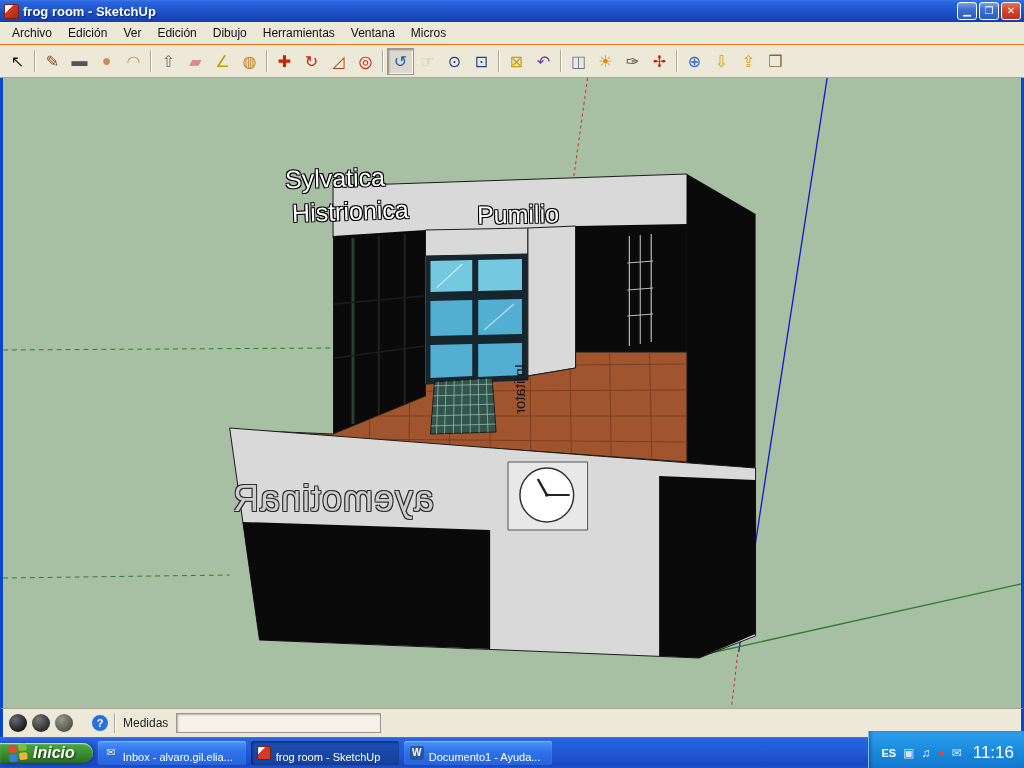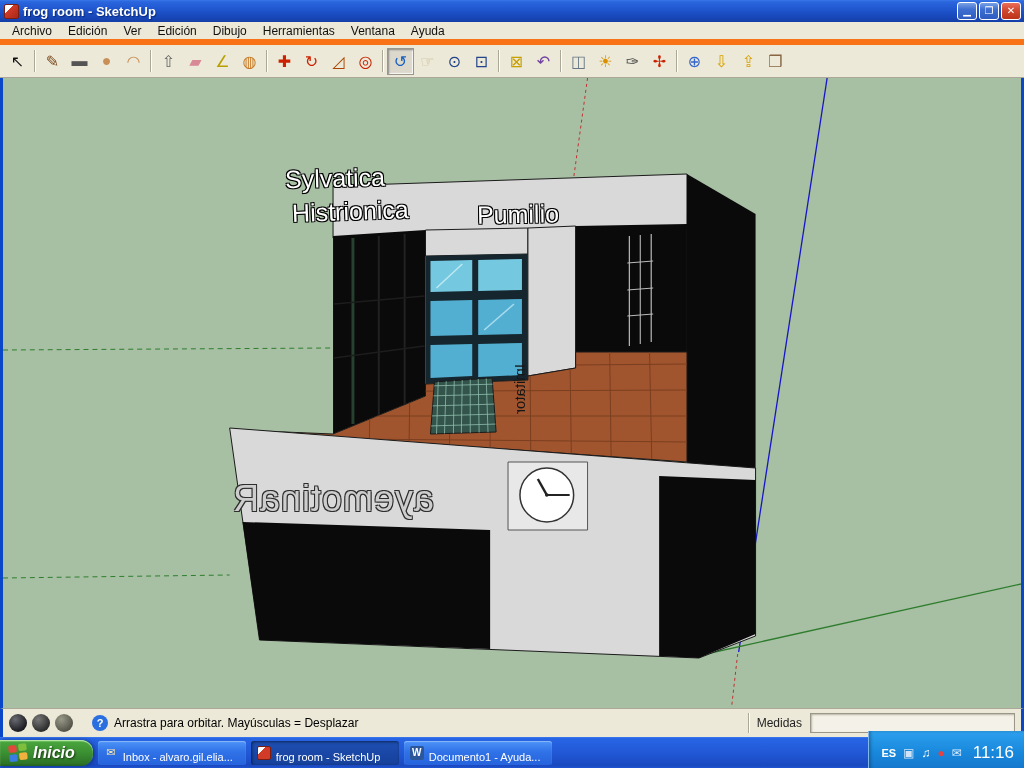--- a/index.html
+++ b/index.html
@@ -14,21 +14,21 @@
     background:linear-gradient(135deg,#ffffff 0%,#ffffff 32%,#D23B28 32%,#A82818 100%); }
   .title-text { color:#fff; font-weight:bold; font-size:13px; text-shadow:1px 1px 1px #0a2a7a; flex:1; }
   .winbtns { display:flex; gap:2px; }
   .winbtn { width:20px; height:18px; border:1px solid #fff; border-radius:3px; color:#fff; font-size:10px;
     line-height:15px; text-align:center; cursor:default;
     background:linear-gradient(180deg,#7AA1E6 0%,#3E6FD0 40%,#2E5BC0 100%); }
   .winbtn.close { background:linear-gradient(180deg,#E8705A 0%,#D14830 45%,#BC3218 100%); }
 
   
   .menubar { height:23px; background:#ECE9D8; display:flex; align-items:center; padding-left:4px;
-    border-bottom:6px solid #f97316; font-size:12px; color:#111; }
+    border-bottom:1px solid #f97316; font-size:12px; color:#111; }
   .menu-item { padding:3px 8px; }
 
   
   .toolbar { height:33px; background:#ECE9D8; display:flex; align-items:center; padding-left:4px;
     border-bottom:1px solid #ACA899; }
   .tool { width:27px; height:27px; display:flex; align-items:center; justify-content:center;
     font-size:16px; border:1px solid transparent; }
   .tool.active { background:#DCD8CC; box-shadow:inset 1px 1px 2px #8a8a8a, inset -1px -1px 1px #ffffff; border:1px solid #9a968a; }
   .tsep { width:2px; height:22px; margin:0 3px; border-left:1px solid #ACA899; border-right:1px solid #fff; }
 
@@ -57,21 +57,21 @@
     font-size:11px; line-height:16px; text-align:center; margin:0 6px 0 14px; }
   .status-hint { flex:1; }
   .vcb-label { margin:0 8px 0 8px; color:#222; }
   .vcb-box { width:205px; height:20px; background:#F4F2E8; border:1px solid #9a968a;
     box-shadow:inset 1px 1px 2px #b8b4a4; }
   .sdiv { width:1px; height:20px; background:#ACA899; box-shadow:1px 0 0 #fff; }
 
   
   .taskbar { height:31px; display:flex; align-items:center;
     background:linear-gradient(180deg,#3E7CF0 0%,#2765E5 5%,#2258D6 50%,#1A49C0 92%,#1E53D0 100%); }
-  .startbtn { height:26px; padding:0 18px 0 8px; display:flex; align-items:center; gap:5px;
+  .startbtn { height:20px; padding:0 18px 0 8px; display:flex; align-items:center; gap:5px;
     border-radius:0 12px 12px 0; cursor:default;
     background:linear-gradient(180deg,#7FD06F 0%,#48A33C 10%,#3B8F32 50%,#2E7428 90%,#266020 100%);
     box-shadow:inset 0 1px 1px #b8e8a8, 2px 0 4px rgba(0,0,0,.35); }
   .start-label { color:#fff; font-weight:bold; font-style:italic; font-size:16px; text-shadow:1px 1px 2px #1a3a10; }
   .task-item { width:148px; height:24px; margin-left:5px; display:flex; align-items:center; gap:5px; padding:0 6px;
     border-radius:3px; color:#fff; font-size:11px;
     background:linear-gradient(180deg,#4E94F8 0%,#3072E8 45%,#2663DC 100%);
     box-shadow:inset 0 1px 1px #8ab8fa; }
   .task-item.active { background:linear-gradient(180deg,#1E4FB4,#16409A); box-shadow:inset 1px 1px 3px rgba(0,0,0,.55); }
   .task-label { overflow:hidden; white-space:nowrap; text-overflow:ellipsis;margin-top:8px; }
@@ -103,21 +103,21 @@
   </div>
 
   <div class="menubar">
     <span class="menu-item">Archivo</span>
     <span class="menu-item">Edición</span>
     <span class="menu-item">Ver</span>
     <span class="menu-item">Edición</span>
     <span class="menu-item">Dibujo</span>
     <span class="menu-item">Herramientas</span>
     <span class="menu-item">Ventana</span>
-    <span class="menu-item">Ayuda</span>
+    <span class="menu-item">Micros</span>
   </div>
 
   <div class="toolbar">
     <div class="tool">
         <span style="color: rgb(17, 17, 17);">↖</span>
       </div>
     <div class="tsep"></div>
     <div class="tool">
         <span style="color: rgb(122, 74, 30);">✎</span>
       </div>
@@ -318,21 +318,20 @@
     <div class="vlabel lab-pumilio">Pumilio</div>
     <div class="vlabel lab-ranitomeya"><span>R</span><span>a</span><span>n</span><span>i</span><span>t</span><span>o</span><span>m</span><span>e</span><span>y</span><span>a</span></div>
     <div class="vlabel lab-shelf">Imitator</div>
   </div>
 
   <div class="statusbar">
     <span class="orb"></span>
     <span class="orb o2"></span>
     <span class="orb o3"></span>
     <span class="help-badge">?</span>
-    <span class="status-hint">Arrastra para orbitar. Mayúsculas = Desplazar</span>
     <span class="sdiv"></span>
     <span class="vcb-label">Medidas</span>
     <span class="vcb-box"></span>
   </div>
 
   <div class="taskbar">
     <div class="startbtn">
       <svg width="20" height="20" viewBox="0 0 22 22">
         <g transform="rotate(-6 11 11)">
           <rect x="1" y="2" width="9" height="8" rx="2" fill="#E3483C"></rect>

